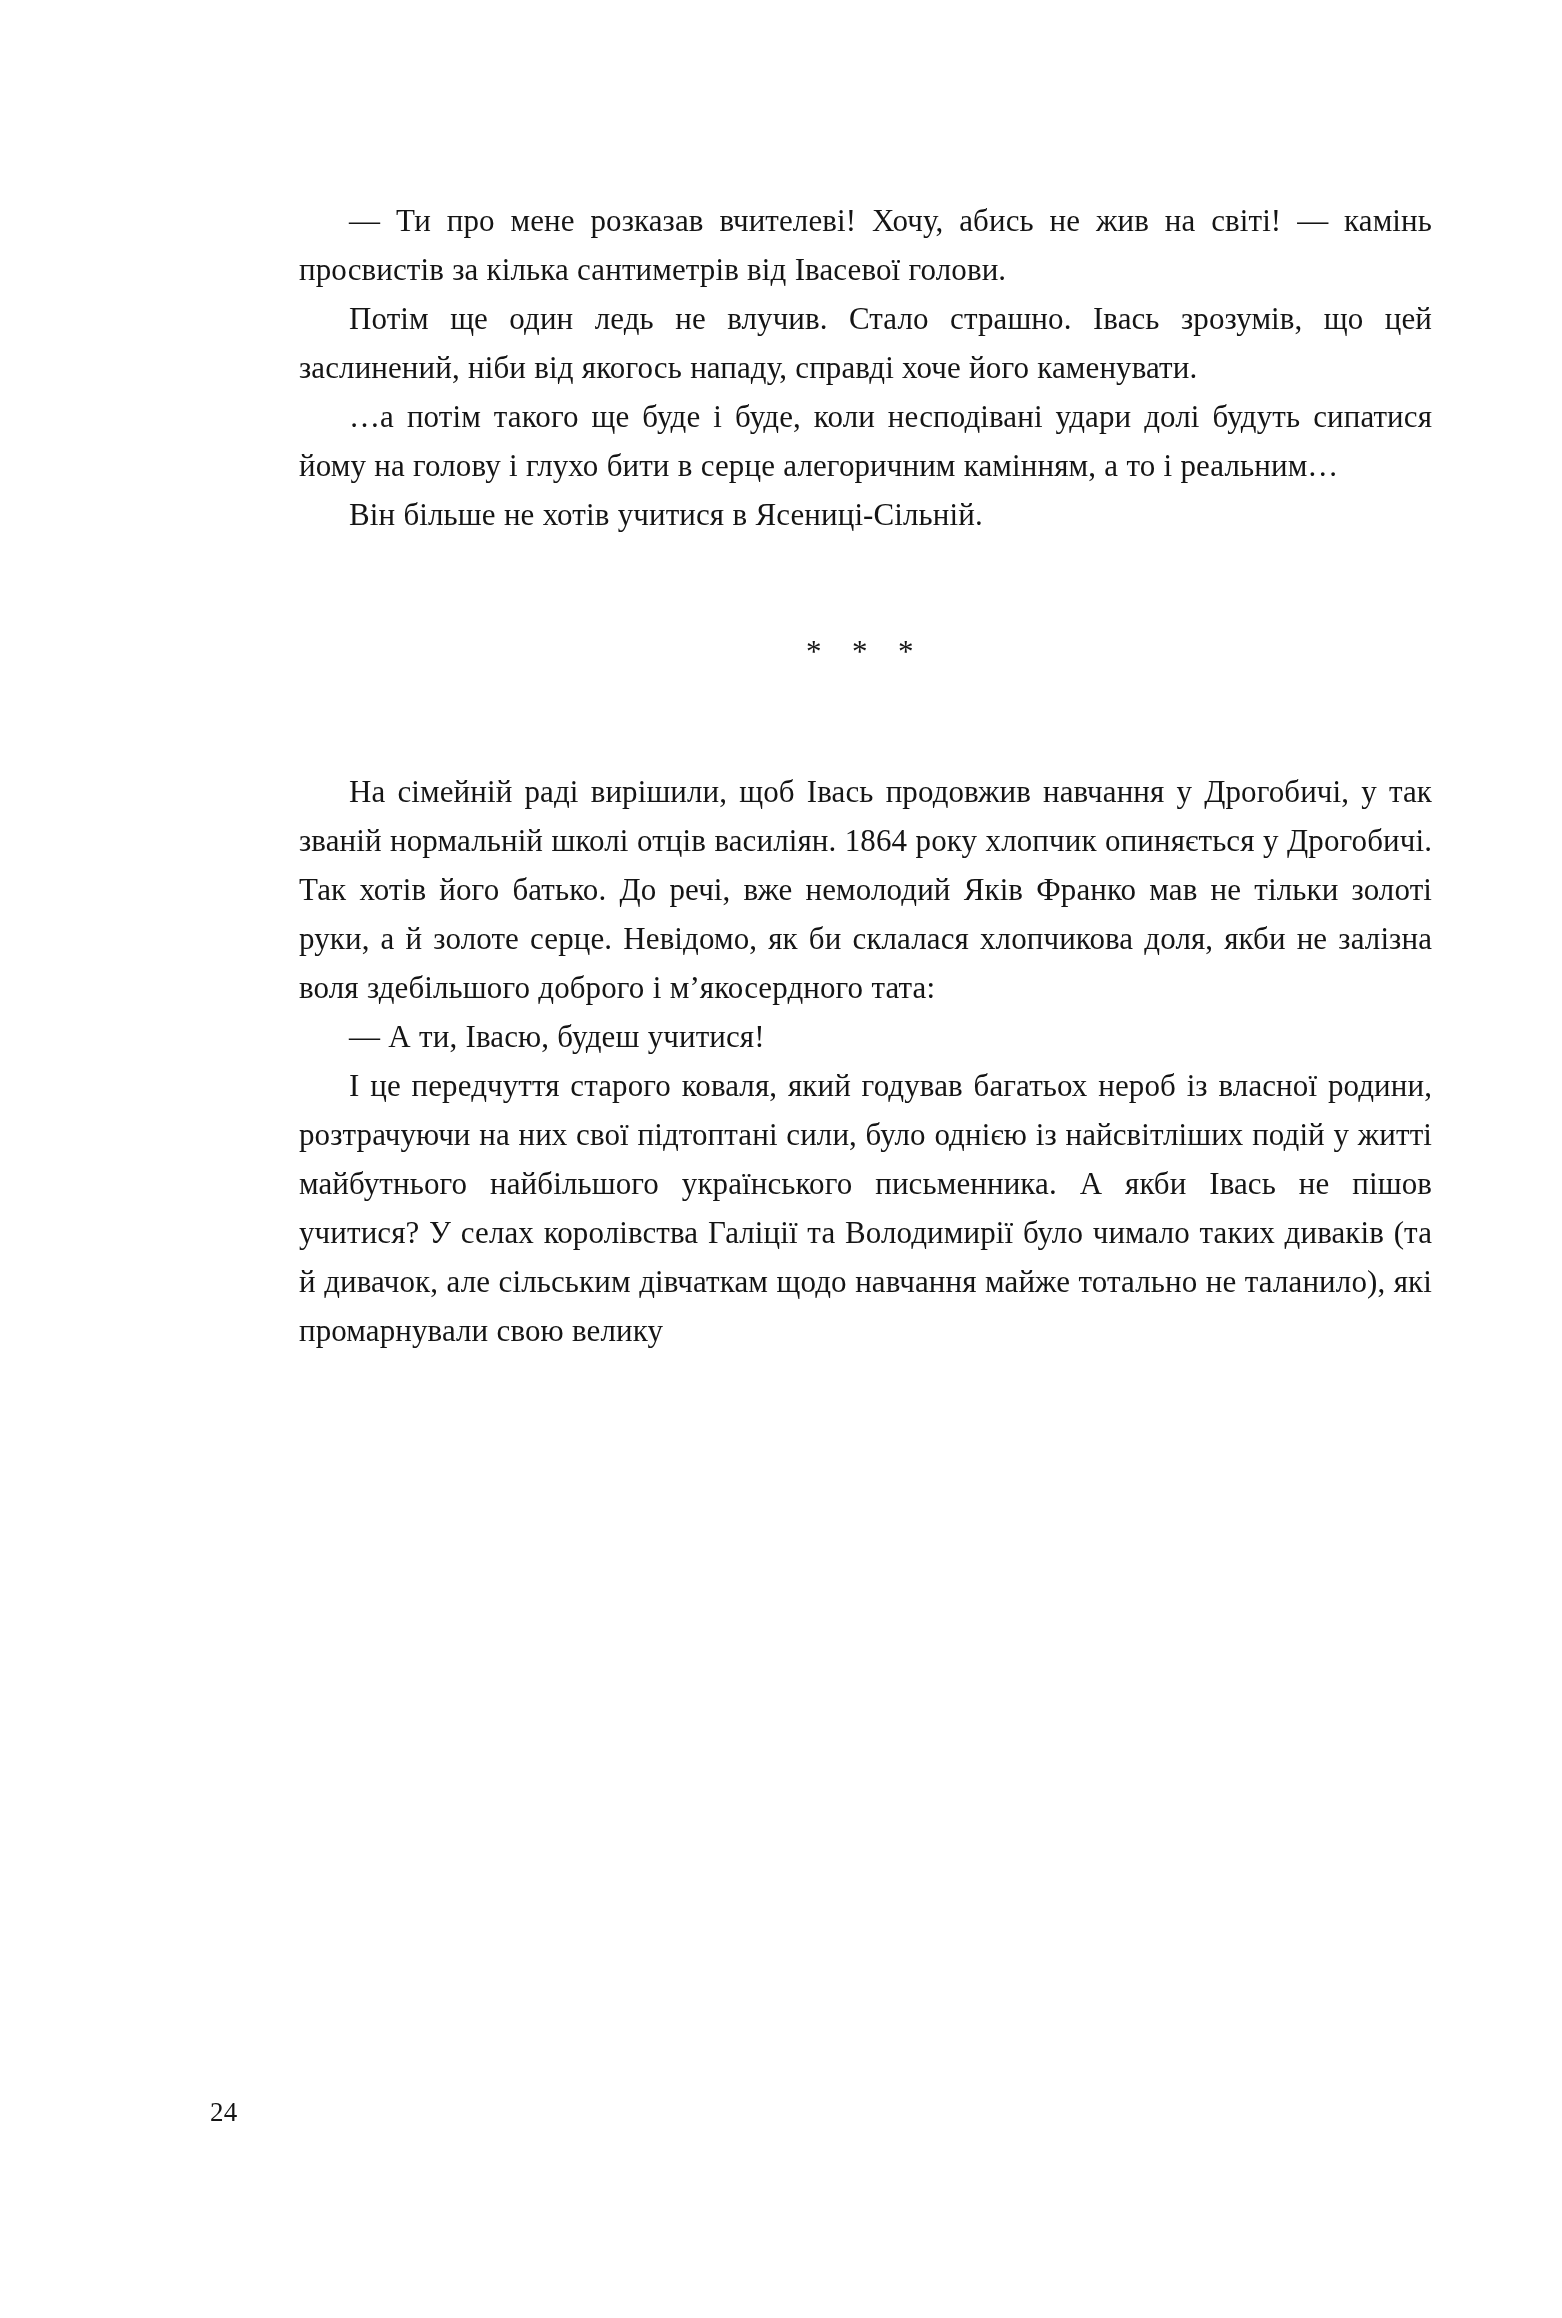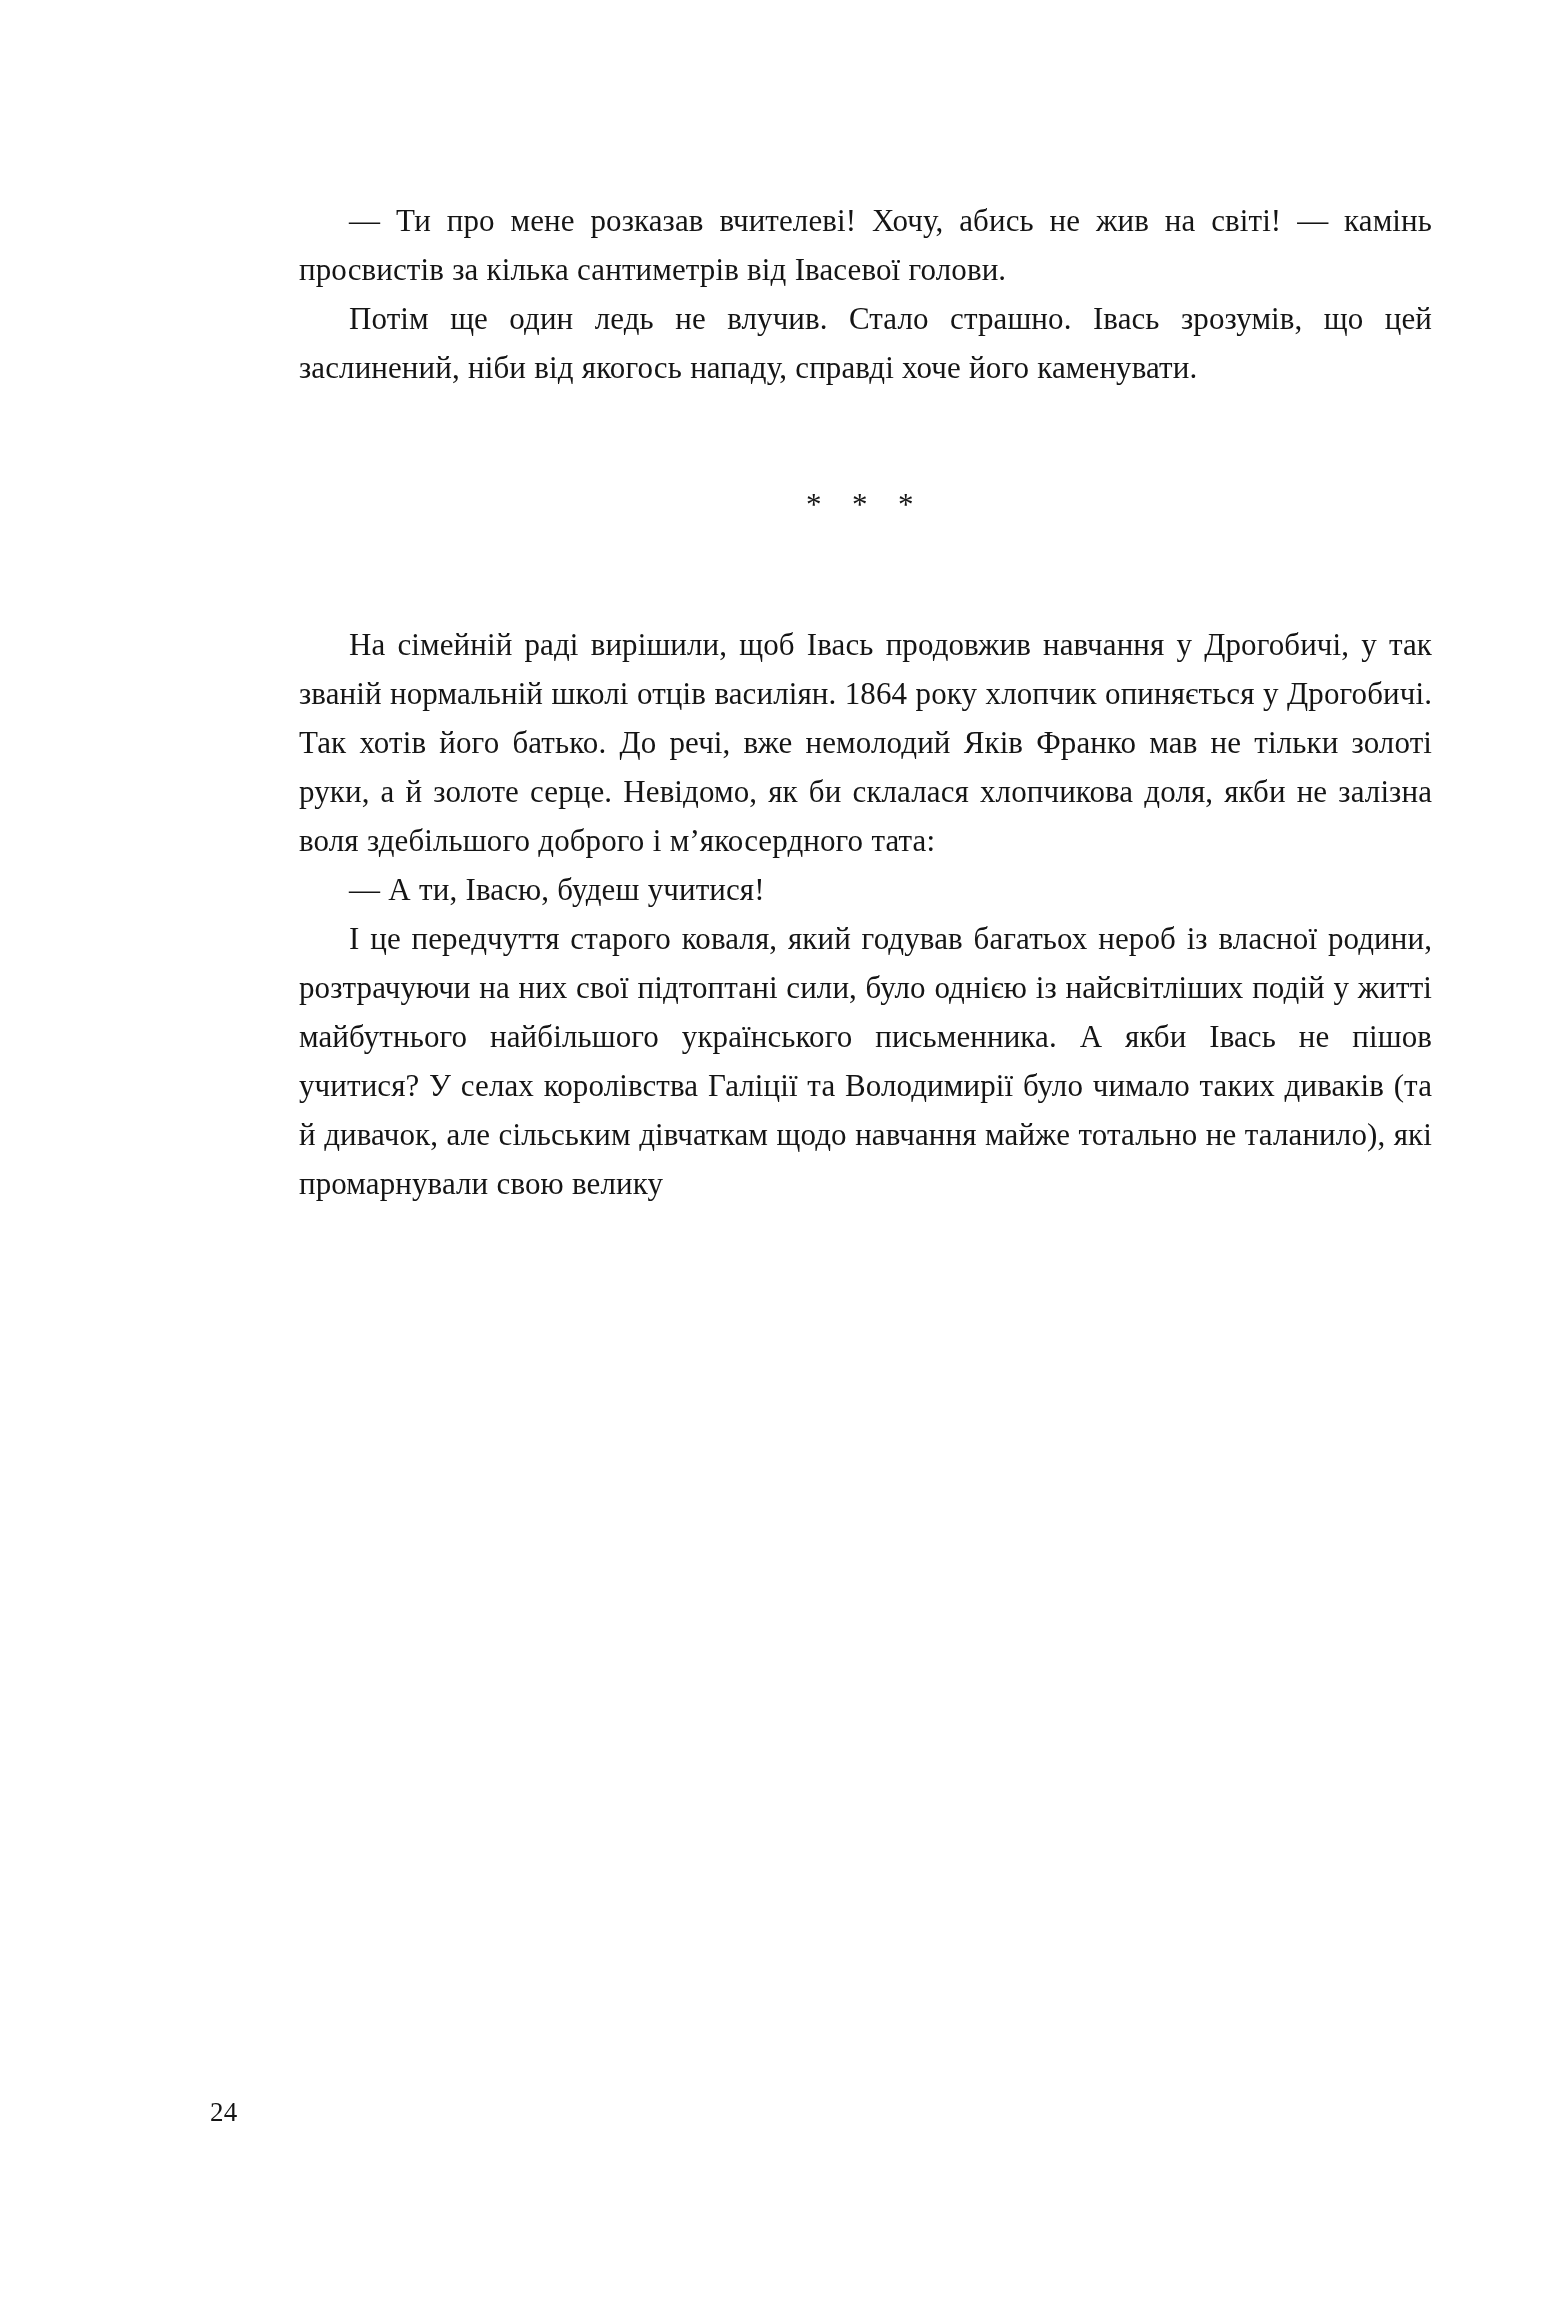--- a/index.html
+++ b/index.html
@@ -82,21 +82,23 @@
 <div class="page">
 
   <div class="text-column">
 
     <p class="para">— Ти про мене розказав вчителеві! Хочу, абись не жив на сві­ті! — камінь просвистів за кілька сантиметрів від Івасевої голови.</p>
 
     <p class="para">Потім ще один ледь не влучив. Стало страшно. Івась зрозу­мів, що цей заслинений, ніби від якогось нападу, справді хоче його каменувати.</p>
 
 
 
+    <p class="para">…а потім такого ще буде і буде, коли несподівані удари долі будуть сипатися йому на голову і глухо бити в серце алегорич­ним камінням, а то і реальним…</p>
 
+    <p class="para">Він більше не хотів учитися в Ясениці-Сільній.</p>
 
     <div class="gap-before-sep"></div>
 
     <p class="sep">* * *</p>
 
     <div class="gap-after-sep"></div>
 
     <p class="para">На сімейній раді вирішили, щоб Івась продовжив навчан­ня у Дрогобичі, у так званій нормальній школі отців василіян. 1864 року хлопчик опиняється у Дрогобичі. Так хотів його батько. До речі, вже немолодий Яків Франко мав не тільки золоті руки, а й золоте серце. Невідомо, як би склалася хлопчикова доля, якби не залізна воля здебільшого доброго і м’якосердного тата:</p>
 
     <p class="para">— А ти, Івасю, будеш учитися!</p>

